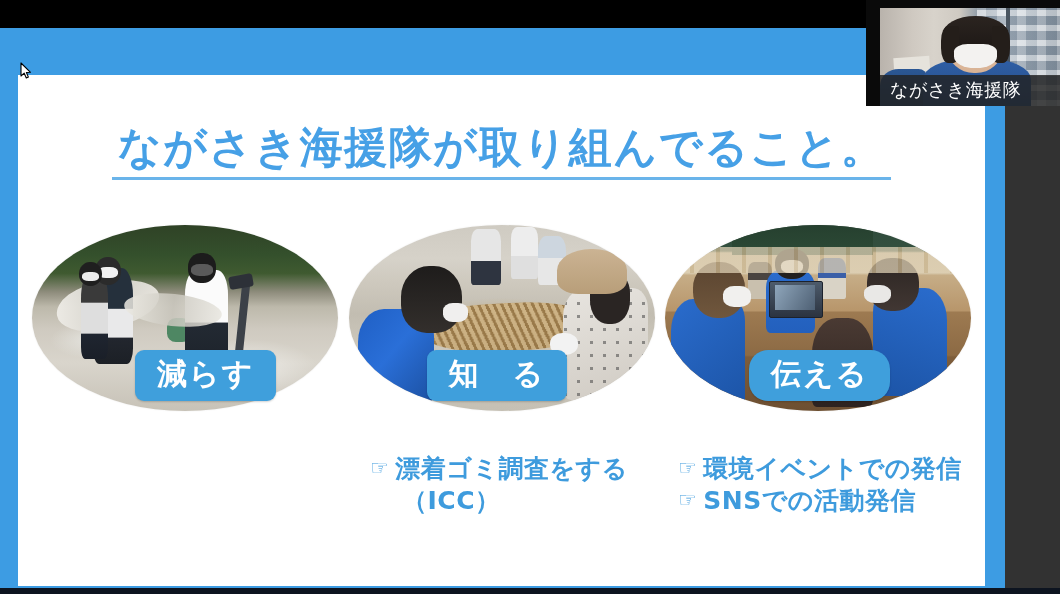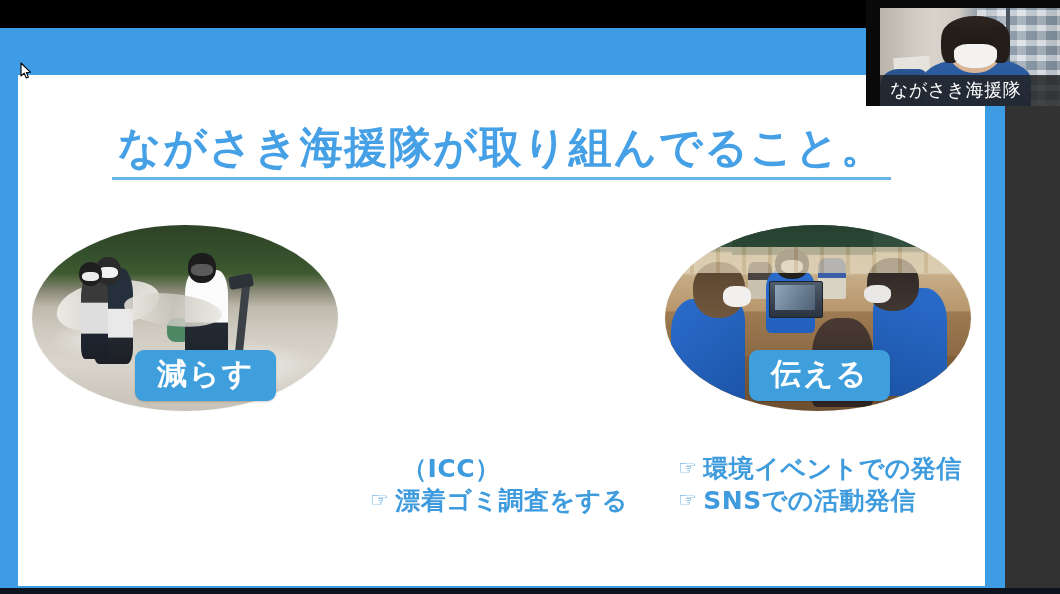--- a/index.html
+++ b/index.html
@@ -263,21 +263,21 @@
     font-weight: 700;
     font-size: 30px;
     line-height: 1;
     padding: 9px 22px 12px 22px;
     letter-spacing: 2px;
     white-space: pre;
     box-shadow: 0 1px 2px rgba(0,0,0,.18);
   }
   .chip-1 { left: 82px;  top: 125px; margin-left: 21px; }
   .chip-2 { left: 78px;  top: 125px; }
-  .chip-3 { left: 84px;  top: 125px; }
+  .chip-3 { left: 84px;  top: 125px; border-radius: 19px; }
 
   
   .bullets {
     position: absolute;
     top: 356px;
     left: 0;
     width: 967px;
     height: 150px;
     padding: 0 14px;
     box-sizing: border-box;
@@ -468,20 +468,35 @@
             <div class="p1-bag"></div>
             <div class="p1-person-b"></div>
             <div class="p1-head-b"></div>
             <div class="p1-mask-b"></div>
             <div class="p1-pole"></div>
             <div class="p1-pole-t"></div>
           </div>
           <div class="chip chip-1">減らす</div>
         </div>
 
+        <div class="col">
+          <div class="photo-oval ph2">
+            <div class="p2-bg-a"></div>
+            <div class="p2-bg-b"></div>
+            <div class="p2-bg-c"></div>
+            <div class="p2-student-l"></div>
+            <div class="p2-head-l"></div>
+            <div class="p2-mask-l"></div>
+            <div class="p2-student-r"></div>
+            <div class="p2-hair-r"></div>
+            <div class="p2-hat-r"></div>
+            <div class="p2-glove"></div>
+          </div>
+          <div class="chip chip-2">知　る</div>
+        </div>
 
         <div class="col">
           <div class="photo-oval ph3">
             <div class="p3-bg2"></div>
             <div class="p3-bg1"></div>
             <div class="p3-s2"></div>
             <div class="p3-h2"></div>
             <div class="p3-m2"></div>
             <div class="p3-laptop"></div>
             <div class="p3-laptop-s"></div>
@@ -495,25 +510,25 @@
           </div>
           <div class="chip chip-3">伝える</div>
         </div>
 
       </div>
 
       <div class="bullets">
 
 
         <div class="bcol bcol-2">
+          <span class="bline">
+            <span class="hand">☞</span><span>漂着ゴミ調査をする</span>
+          </span>
           <span class="bline indent">
             <span>（ICC）</span>
-          </span>
-          <span class="bline">
-            <span class="hand">☞</span><span>漂着ゴミ調査をする</span>
           </span>
         </div>
 
         <div class="bcol bcol-3">
           <span class="bline">
             <span class="hand">☞</span><span>環境イベントでの発信</span>
           </span>
           <span class="bline">
             <span class="hand">☞</span><span>SNSでの活動発信</span>
           </span>

